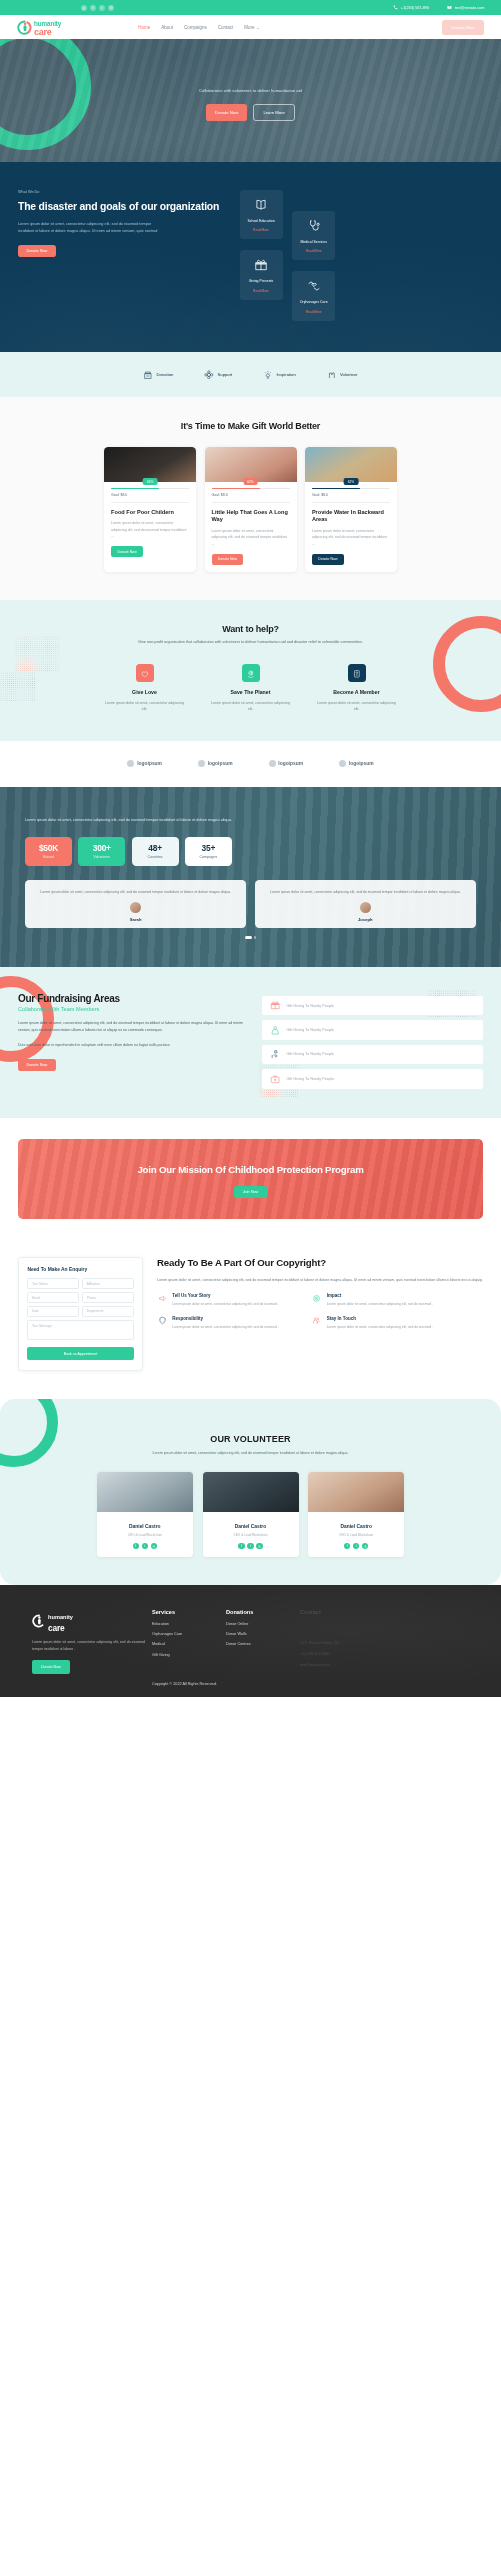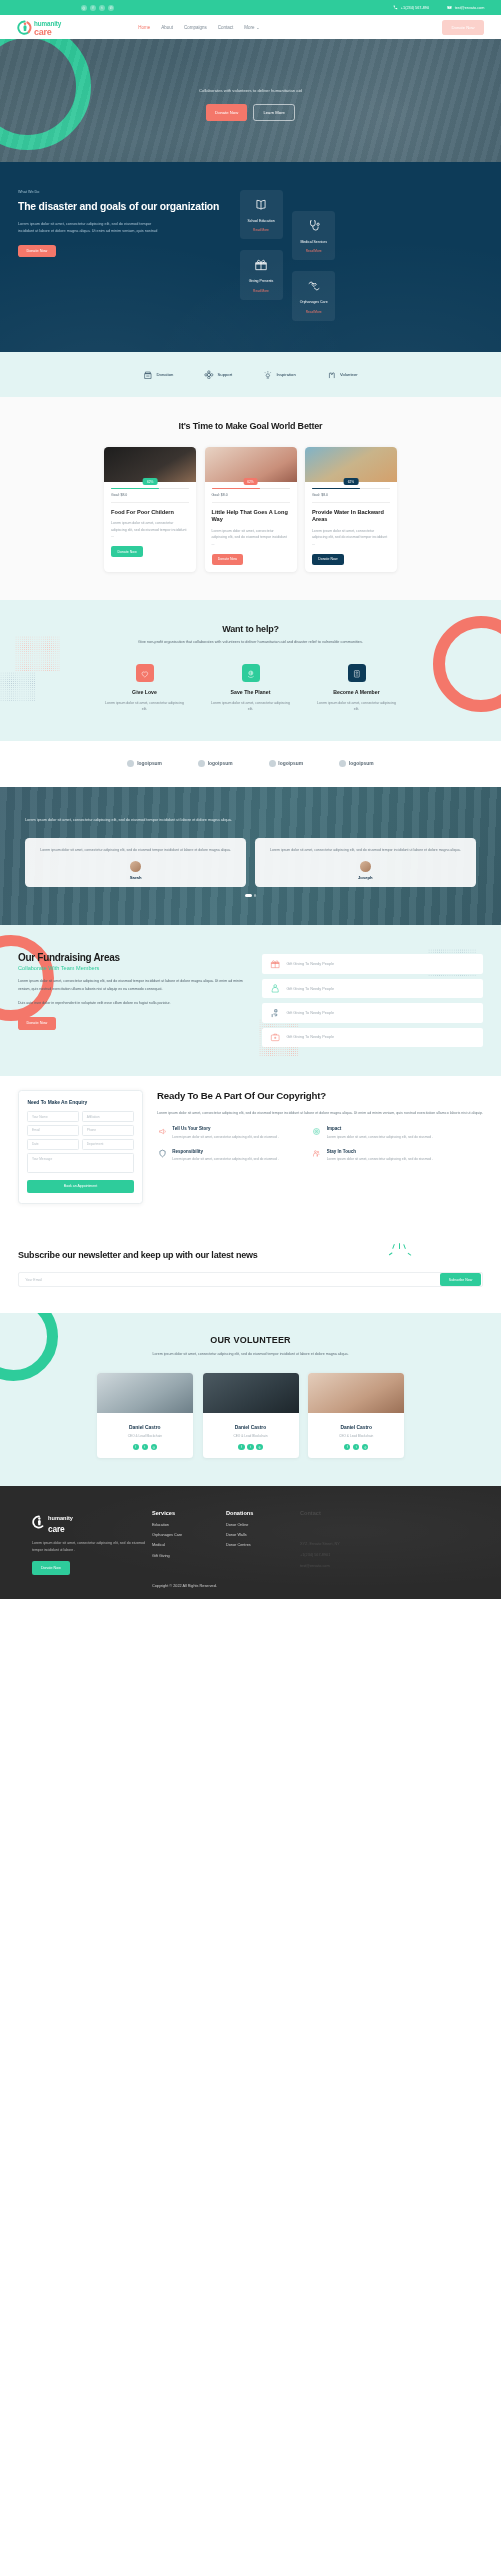--- a/index.html
+++ b/index.html
@@ -233,21 +233,21 @@
   
   .news{background:#fff;padding:16.7px 18px 26.4px;position:relative;}
   .news h3{font-size:9px;font-weight:700;color:#1b1b1b;line-height:1.4;letter-spacing:-0.2px;width:299px;}
   .news-form{display:flex;margin-top:11px;border:0.7px solid #eceff1;border-radius:2.1px;height:14.6px;align-items:center;padding-left:6.3px;}
   .news-form .ph{flex:1;font-size:3.5px;color:#b6bfc5;}
   .news-form button{background:#2ecc9b;color:#fff;border:none;font-size:3.5px;padding:4.2px 8.4px;border-radius:2.1px;margin-right:1.4px;cursor:pointer;}
   .sparkle{position:absolute;right:84px;top:11px;width:28px;height:19.5px;}
   .sparkle i{position:absolute;background:#2ecc9b;border-radius:0.7px;}
 
   
-  .vol{background:#e3f4f3;padding:22px 18px 28px;position:relative;overflow:hidden;}
+  .vol{background:#e3f4f3;padding:35px 18px 28px;position:relative;overflow:hidden;border-radius:15px;}
   .vol:before{content:"";position:absolute;left:-31px;top:-21px;width:67px;height:67px;border-radius:50%;border:11px solid #2ecc9b;}
   .vol h3{text-align:center;font-size:9px;font-weight:700;color:#1b1b1b;letter-spacing:0.2px;position:relative;z-index:2;}
   .vol p.vs{text-align:center;font-size:3.6px;color:#5c6b76;line-height:1.95;width:271px;margin:5.6px auto 0;position:relative;z-index:2;}
   .vrow{display:flex;gap:9.7px;justify-content:center;margin-top:15.3px;position:relative;z-index:2;}
   .vcard{width:96px;background:#fff;border-radius:3.5px;overflow:hidden;box-shadow:0 0.7px 3.5px rgba(0,0,0,.06);}
   .vcard .vph{height:40px;}
   .vp1{background:linear-gradient(150deg,#cfd8dc,#97a7ae 60%,#6d7f88);}
   .vp2{background:linear-gradient(150deg,#4c5a62,#2f3b42 60%,#1d262b);}
   .vp3{background:linear-gradient(150deg,#e4cdbb,#c49c81 60%,#9b7056);}
   .vcard .vb{padding:6.3px 7px 7.7px;text-align:center;}
@@ -405,21 +405,21 @@
     </div>
     <div class="fitem">
       <svg viewBox="0 0 24 24">
           <path d="M6 20V9a2 2 0 0 1 4 0M18 20V9a2 2 0 0 0-4 0M12 7l2 2-2 3-2-3z"></path>
         </svg>
       <span>Volunteer</span>
     </div>
   </div>
 
   <div class="camp">
-    <div class="camp-h">It's Time to Make Goal World Better</div>
+    <div class="camp-h">It's Time to Make Gift World Better</div>
     <div class="cards">
 
       <div class="card">
         <div class="ph ph1">
           <span class="badge g">62%</span>
         </div>
         <div class="body">
           <div class="bar g">
               <i style="width:62%"></i>
             </div>
@@ -516,20 +516,38 @@
         <span>logoipsum</span>
       </div>
     <div class="lgo">
         <span class="dot"></span>
         <span>logoipsum</span>
       </div>
   </div>
 
   <div class="stats">
     <div class="sp">Lorem ipsum dolor sit amet, consectetur adipiscing elit, sed do eiusmod tempor incididunt ut labore et dolore magna aliqua.</div>
+    <div class="numrow">
+      <div class="num c">
+        <b>$50K</b>
+        <span>Raised</span>
+      </div>
+      <div class="num g">
+        <b>300+</b>
+        <span>Volunteers</span>
+      </div>
+      <div class="num w1">
+        <b>48+</b>
+        <span>Countries</span>
+      </div>
+      <div class="num w2">
+        <b>35+</b>
+        <span>Compaigns</span>
+      </div>
+    </div>
     <div class="tests">
       <div class="test">
         <p>Lorem ipsum dolor sit amet, consectetur adipiscing elit, sed do eiusmod tempor incididunt ut labore et dolore magna aliqua.</p>
         <div class="av"></div>
         <b>Sarah</b>
       </div>
       <div class="test">
         <p>Lorem ipsum dolor sit amet, consectetur adipiscing elit, sed do eiusmod tempor incididunt ut labore et dolore magna aliqua.</p>
         <div class="av"></div>
         <b>Joseph</b>
@@ -574,20 +592,26 @@
       <div class="frow">
         <svg viewBox="0 0 24 24" stroke="#f4776a">
             <rect x="3" y="7" width="18" height="13" rx="2"></rect>
             <path d="M9 7V5h6v2M12 11v5M9.5 13.5h5"></path>
           </svg>
         <span>Gift Giving To Needy People</span>
       </div>
     </div>
   </div>
 
+  <div class="ctawrap">
+    <div class="cta">
+      <h3>Join Our Mission Of Childhood Protection Program</h3>
+      <button>Join Now</button>
+    </div>
+  </div>
 
   <div class="enq">
     <div class="enq-form">
       <h5>Need To Make An Enquiry</h5>
       <div class="frm-row">
         <div class="inp">Your Name</div>
         <div class="inp">Affiliation</div>
       </div>
       <div class="frm-row">
         <div class="inp">Email</div>
@@ -651,34 +675,20 @@
             </div>
           <div>
             <h6>Stay In Touch</h6>
             <p>Lorem ipsum dolor sit amet, consectetur adipiscing elit, sed do eiusmod .</p>
           </div>
         </div>
       </div>
     </div>
   </div>
 
-  <div class="news">
-    <div class="sparkle">
-      <i style="left:4.2px;top:1.4px;width:1.4px;height:4.9px;transform:rotate(20deg)"></i>
-      <i style="left:9.7px;top:0;width:1.4px;height:6.3px;"></i>
-      <i style="left:15.3px;top:1.4px;width:1.4px;height:4.9px;transform:rotate(-20deg)"></i>
-      <i style="left:1.4px;top:9px;width:1.4px;height:4.2px;transform:rotate(55deg)"></i>
-      <i style="left:19.5px;top:9px;width:1.4px;height:4.2px;transform:rotate(-55deg)"></i>
-    </div>
-    <h3>Subscribe our newsletter and keep up with our latest news</h3>
-    <div class="news-form">
-      <div class="ph">Your Email</div>
-      <button>Subscribe Now</button>
-    </div>
-  </div>
 
   <div class="vol">
     <h3>OUR VOLUNTEER</h3>
     <p class="vs">Lorem ipsum dolor sit amet, consectetur adipiscing elit, sed do eiusmod tempor incididunt ut labore et dolore magna aliqua.</p>
     <div class="vrow">
       <div class="vcard">
         <div class="vph vp1"></div>
         <div class="vb">
           <b>Daniel Castro</b>
           <small>CEO &amp; Lead Blockchain</small>

